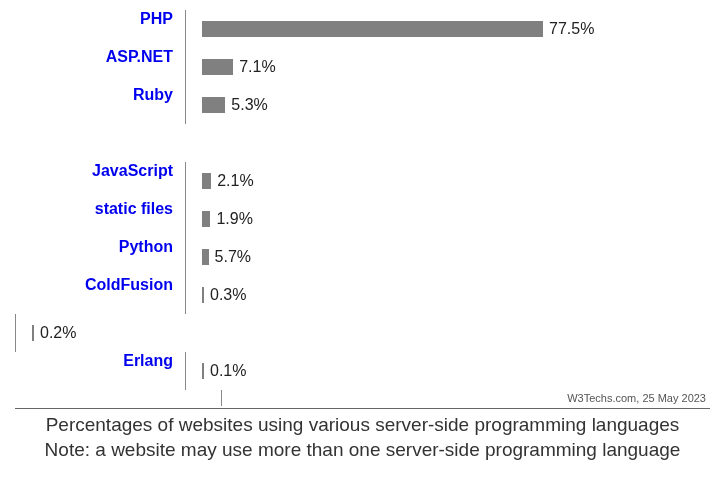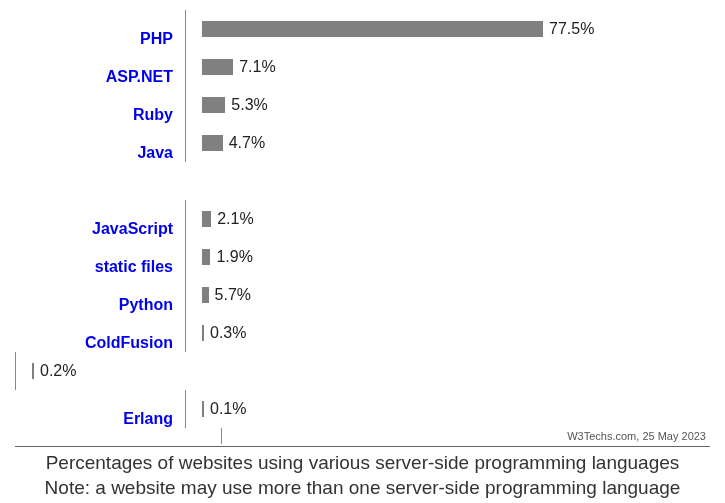--- a/index.html
+++ b/index.html
@@ -11,21 +11,21 @@
       font-family: Verdana, Arial, sans-serif;
       background: #fff;
       width: 725px;
       padding: 10px 15px;
     }
     .chart-container {
       position: relative;
     }
     .chart-row {
       display: flex;
-      align-items: flex-end;
+      align-items: flex-start;
       height: 38px;
     }
     .label-col {
       width: 170px;
       text-align: right;
       padding-right: 12px;
       flex-shrink: 0;
     }
     .label-col a {
       color: #0000EE;
@@ -108,29 +108,20 @@
   <div class="chart-row">
     <div class="label-col">
       <a href="#">Ruby</a>
     </div>
     <div class="bar-col">
       <div class="bar" style="width:23.3px"></div>
       <span class="value-label">5.3%</span>
     </div>
   </div>
 
-  <div class="chart-row">
-    <div class="label-col">
-      <a href="#">Java</a>
-    </div>
-    <div class="bar-col">
-      <div class="bar" style="width:20.7px"></div>
-      <span class="value-label">4.7%</span>
-    </div>
-  </div>
 
   <div class="chart-row">
   </div>
 
   <div class="chart-row">
     <div class="label-col">
       <a href="#">JavaScript</a>
     </div>
     <div class="bar-col">
       <div class="bar" style="width:9.2px"></div>

